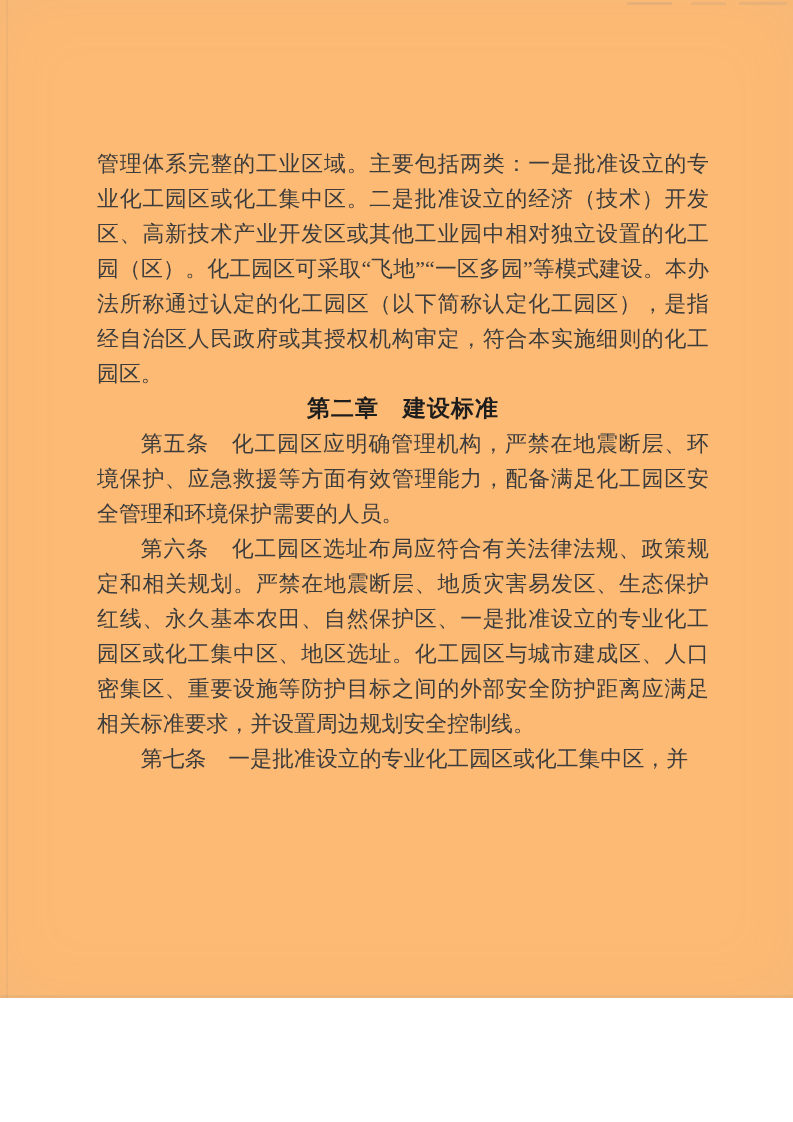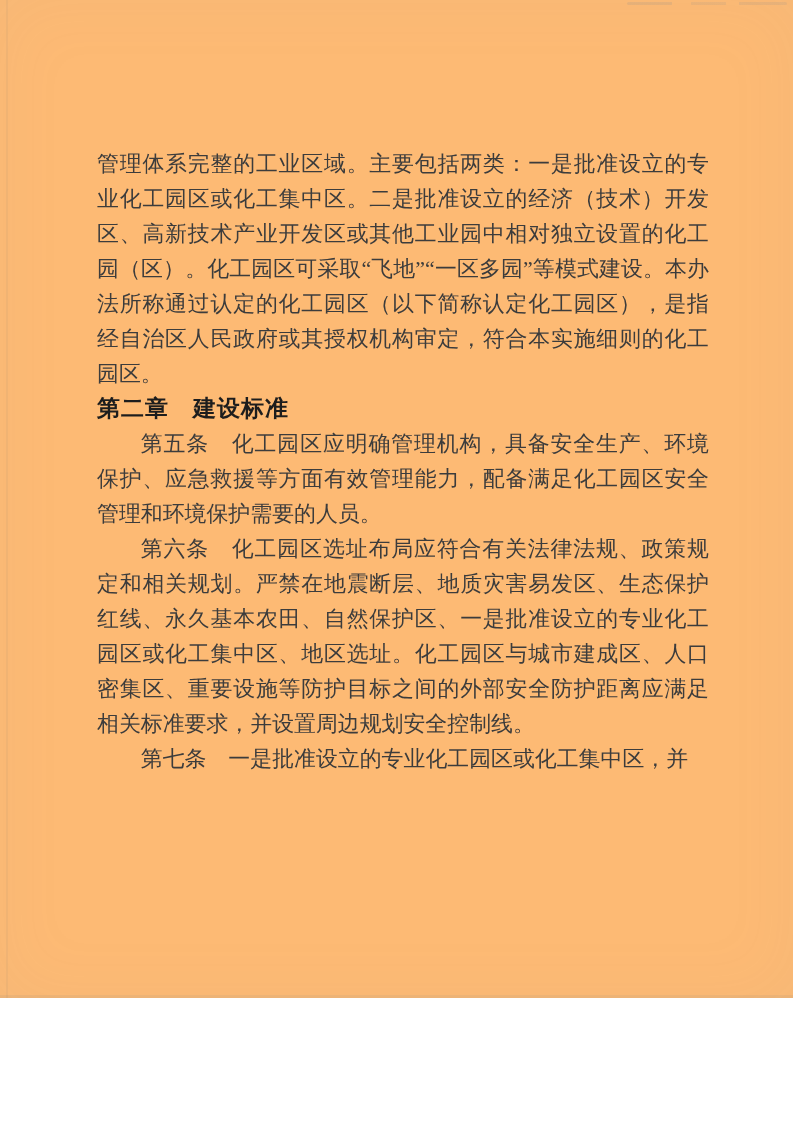--- a/index.html
+++ b/index.html
@@ -57,21 +57,21 @@
   .para.no-indent {
     text-indent: 0;
   }
   .chapter {
     margin: 0;
     font-family: "Liberation Sans", sans-serif;
     font-size: 23px;
     line-height: 35px;
     font-weight: bold;
     color: #1d1d1d;
-    text-align: left;
+    text-align: center;
     text-indent: 0;
     letter-spacing: 1px;
   }
   .page-number {
     position: absolute;
     left: 96px;
     top: 1016px;
     font-size: 19px;
     line-height: 24px;
     color: #4f4f4f;
@@ -86,21 +86,21 @@
   <div class="edge-line-left"></div>
   <div class="smudge-top"></div>
   <div class="edge-line-bottom"></div>
 
   <div class="content">
     <p class="para no-indent">管理体系完整的工业区域。主要包括两类：一是批准设立的专业化工园区或化工集中区。二是批准设立的经济（技术）开发区、高新技术产业开发区或其他工业园中相对独立设置的化工园（区）。化工园区可采取“飞地”“一区多园”等模式建设。本办法所称通过认定的化工园区（以下简称认定化工园区），是指经自治区人民政府或其授权机构审定，符合本实施细则的化工园区。</p>
 
     <h2 class="chapter">第二章　建设标准</h2>
 
 
-    <p class="para">第五条　化工园区应明确管理机构，具备安全生产、环境保护、应急救援等方面有效管理能力，配备满足化工园区安全管理和环境保护需要的人员。</p>
+    <p class="para">第五条　化工园区应明确管理机构，严禁在地震断层、环境保护、应急救援等方面有效管理能力，配备满足化工园区安全管理和环境保护需要的人员。</p>
 
     <p class="para">第六条　化工园区选址布局应符合有关法律法规、政策规定和相关规划。严禁在地震断层、地质灾害易发区、生态保护红线、永久基本农田、自然保护区、一是批准设立的专业化工园区或化工集中区、地区选址。化工园区与城市建成区、人口密集区、重要设施等防护目标之间的外部安全防护距离应满足相关标准要求，并设置周边规划安全控制线。</p>
 
     <p class="para">第七条　一是批准设立的专业化工园区或化工集中区，并</p>
   </div>
 
   <div class="page-number">- 4 -</div>
 
 </div>
 

